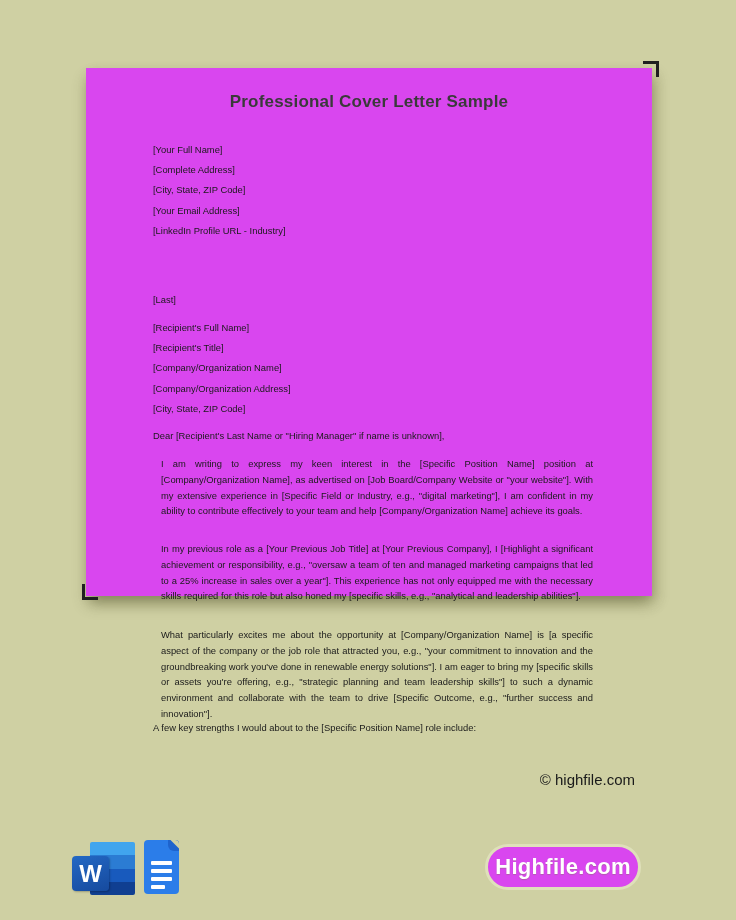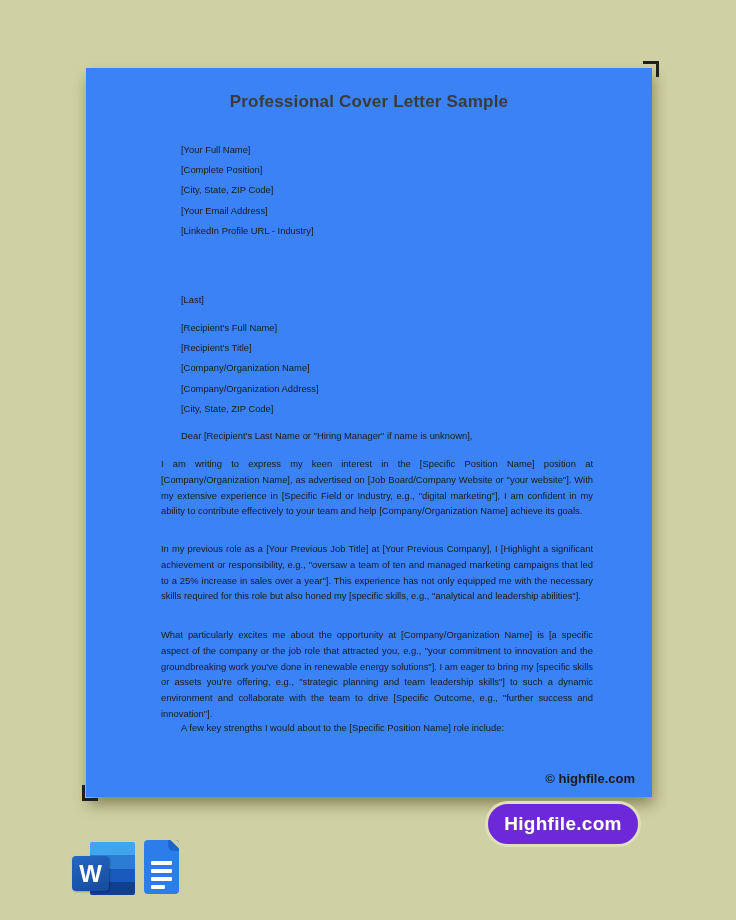--- a/index.html
+++ b/index.html
@@ -4,49 +4,49 @@
 <style>
   html,body{margin:0;padding:0;}
   body{
     width:736px;height:920px;
     background:#cfd0a3;
     font-family:"Liberation Sans", sans-serif;
     position:relative;
     overflow:hidden;
   }
   .page{
-    position:absolute;left:86px;top:68px;width:566px;height:729px;
-    background:#3b82f6;
+    position:absolute;left:86px;top:68px;width:566px;height:528px;
+    background:#d946ef;
     box-shadow:0 9px 14px -2px rgba(80,80,40,.45), 5px 6px 12px rgba(80,80,40,.22);
   }
   .corner{position:absolute;width:13px;height:13px;}
   .corner.tr{top:-7px;right:-7px;border-top:3px solid #1f1f1f;border-right:3px solid #1f1f1f;}
   .corner.bl{bottom:-4px;left:-4px;border-bottom:3px solid #1f1f1f;border-left:3px solid #1f1f1f;}
   .title{
     position:absolute;top:24px;left:0;right:0;margin:0;
     text-align:center;font-size:17px;font-weight:bold;color:#3a3a3a;
     letter-spacing:.2px;
   }
-  .block{position:absolute;left:67px;width:432px;color:#1a1a1a;margin-left:28px;}
+  .block{position:absolute;left:67px;width:432px;color:#1a1a1a;}
   .line{font-size:9.4px;line-height:20.2px;font-weight:500;}
   .sender{top:72px;}
   .date{top:222px;}
   .recipient{top:250px;}
   .salutation{top:358px;}
   .para{
     position:absolute;left:67px;width:432px;margin:8px;
     font-size:9.4px;line-height:15.8px;text-align:justify;color:#1a1a1a;font-weight:500;
   }
   .p1{top:380px;}
   .p2{top:465px;}
   .p3{top:551px;}
   .strengths{top:650px;}
   .credit{
     position:absolute;right:17px;top:703px;
-    font-size:13px;font-weight:bold;color:#1a1a1a;
+    font-size:15px;font-weight:normal;color:#1a1a1a;
   }
 
   
   .word-icon{position:absolute;left:72px;top:842px;width:64px;height:54px;cursor:pointer;}
   .word-doc{position:absolute;left:18px;top:0;width:45px;height:53px;border-radius:2px;overflow:hidden;}
   .band{width:100%;height:25%;}
   .band.b1{background:#41a5ee;}
   .band.b2{background:#2b7cd3;}
   .band.b3{background:#185abd;}
   .band.b4{background:#103f91;}
@@ -67,40 +67,40 @@
   .docs-fold::before{
     content:"";position:absolute;top:-6px;right:-6px;width:12px;height:12px;
     background:#cfd0a3;transform:rotate(45deg);
   }
   .dline{height:3.5px;background:#fff;margin:4.5px 7px 0;border-radius:1px;}
   .dline.first{margin-top:21px;}
   .dline.short{width:14px;margin-right:auto;}
 
   
   .brand-btn{
-    position:absolute;left:485px;top:801px;width:150px;height:40px;
-    background:#6d28d9;border:3px solid #dfe0ba;border-radius:23px;
-    color:#fff;font-weight:bold;font-size:19px;
+    position:absolute;left:485px;top:844px;width:150px;height:40px;
+    background:#d946ef;border:3px solid #dfe0ba;border-radius:23px;
+    color:#fff;font-weight:bold;font-size:22px;
     display:flex;align-items:center;justify-content:center;
     letter-spacing:.3px;cursor:pointer;
     text-shadow:0 1px 1px rgba(120,120,80,.4);
   }
 </style>
 </head>
 <body>
 
 <div class="page">
   <div class="corner tr"></div>
   <div class="corner bl"></div>
 
   <h1 class="title">Professional Cover Letter Sample</h1>
 
   <div class="block sender">
     <div class="line">[Your Full Name]</div>
-    <div class="line">[Complete Position]</div>
+    <div class="line">[Complete Address]</div>
     <div class="line">[City, State, ZIP Code]</div>
     <div class="line">[Your Email Address]</div>
     <div class="line">[LinkedIn Profile URL - Industry]</div>
   </div>
 
   <div class="block line date">[Last]</div>
 
   <div class="block recipient">
     <div class="line">[Recipient's Full Name]</div>
     <div class="line">[Recipient's Title]</div>

